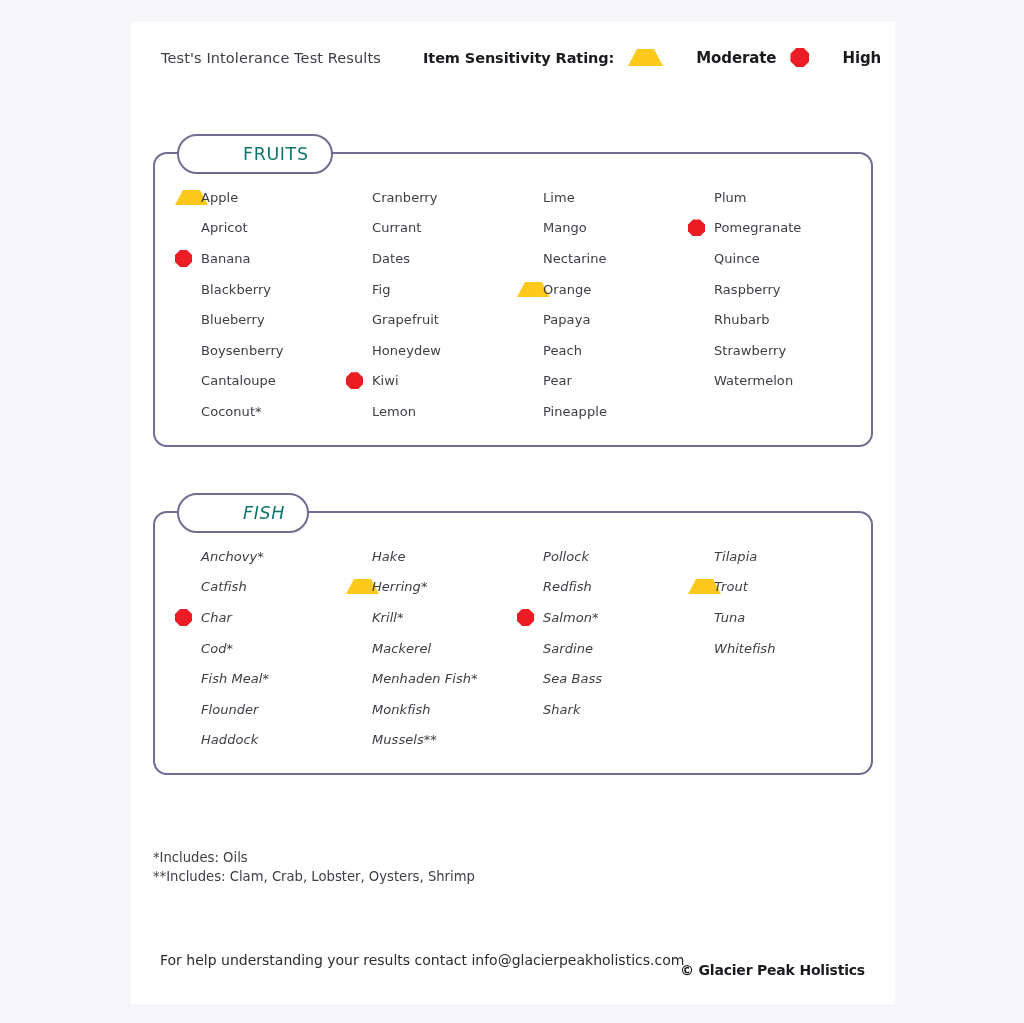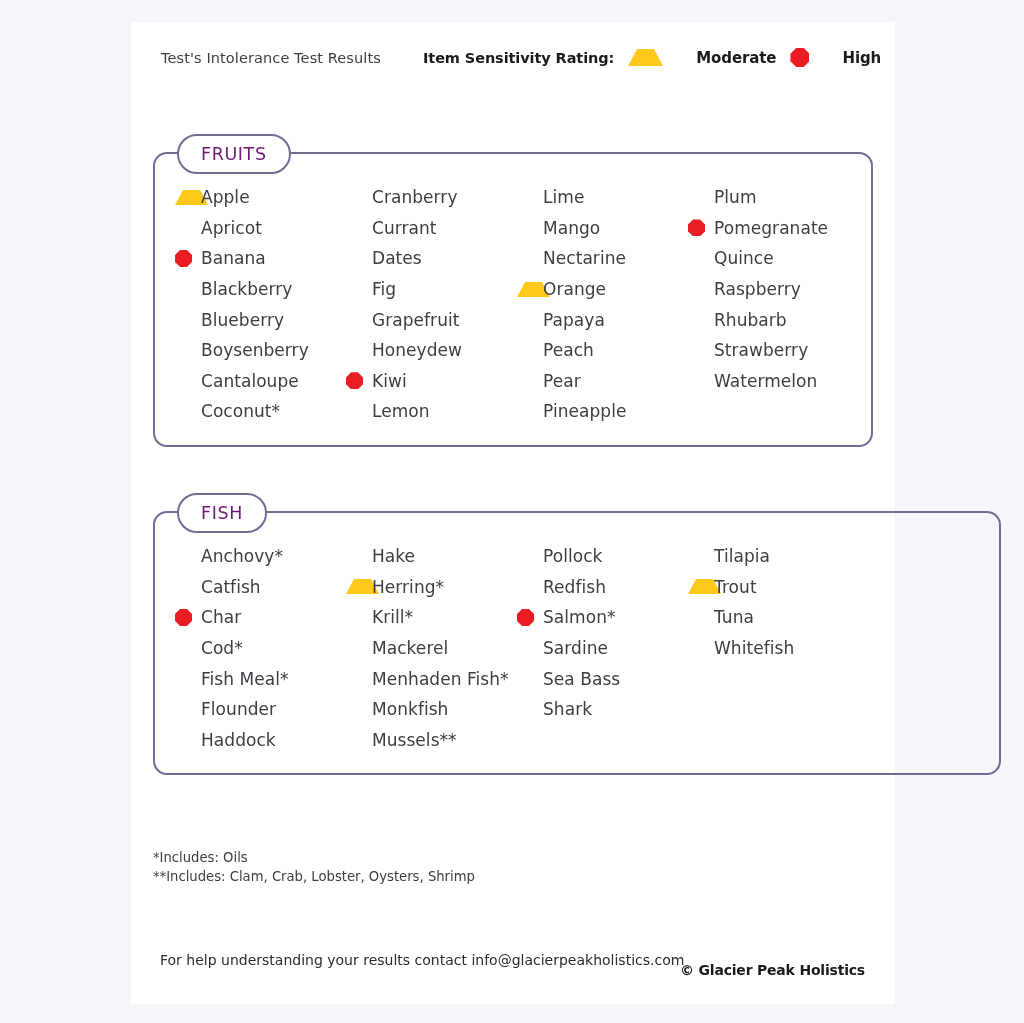--- a/index.html
+++ b/index.html
@@ -117,22 +117,23 @@
     background: #ffffff;
     border: 2px solid #6e6d92;
     border-radius: 21px;
     display: flex;
     align-items: center;
     justify-content: center;
     box-sizing: border-box;
   }
   .panel-label span {
     font-size: 17.5px;
-    color: #701a75;
+    color: #0f766e;
     letter-spacing: 0.6px;
+    margin-left: 42px;
   }
 
   .columns {
     position: absolute;
     left: 0;
     top: 0;
     width: 100%;
     height: 100%;
     display: flex;
   }
@@ -148,21 +149,21 @@
     align-items: center;
   }
   .item-marker-slot {
     width: 26px;
     flex: 0 0 26px;
     display: flex;
     align-items: center;
     justify-content: flex-start;
   }
   .item-label {
-    font-size: 17px;
+    font-size: 13px;
     color: #3d3d44;
     letter-spacing: 0.05px;
     white-space: nowrap;
   }
 
   
   .footnotes {
     position: absolute;
     left: 22px;
     top: 778px;
@@ -417,21 +418,21 @@
           <div class="item-row">
             <div class="item-marker-slot">
               <span class="marker none"></span>
             </div>
             <span class="item-label">Watermelon</span>
           </div>
         </div>
       </div>
   </div>
 
-  <div class="panel" id="panel-fish" style="left: 22px; top: 489px; width: 848px; height: 264.2px;">
+  <div class="panel" id="panel-fish" style="left: 22px; top: 489px; width: 720px; height: 264.2px; font-style: italic;">
     <div class="panel-label">
       <span>FISH</span>
     </div>
     <div class="columns">
         <div class="column col-0">
           <div class="item-row">
             <div class="item-marker-slot">
               <span class="marker none"></span>
             </div>
             <span class="item-label">Anchovy*</span>

